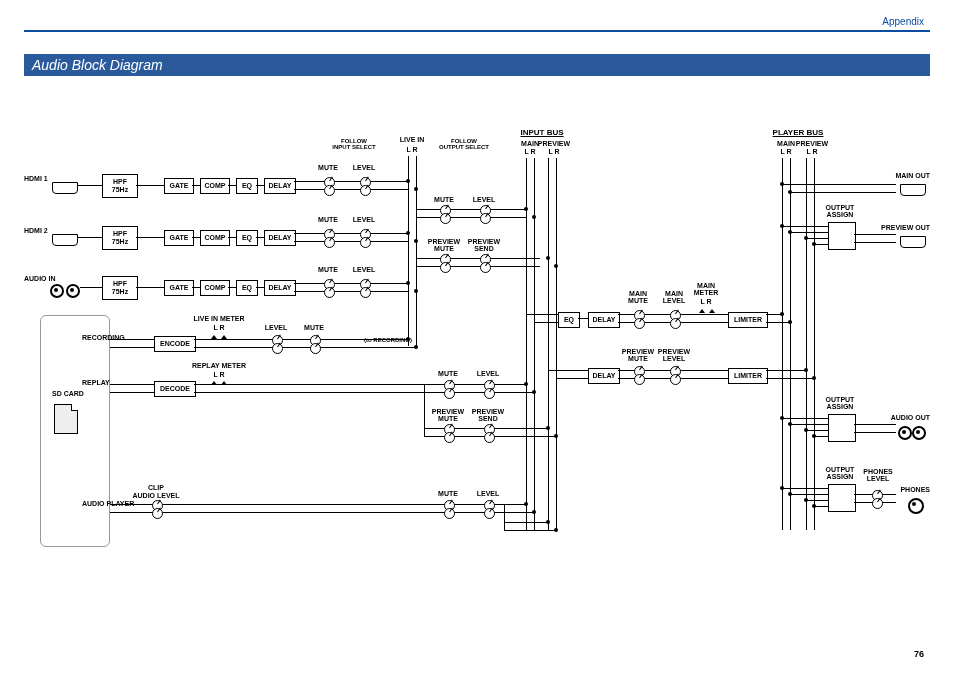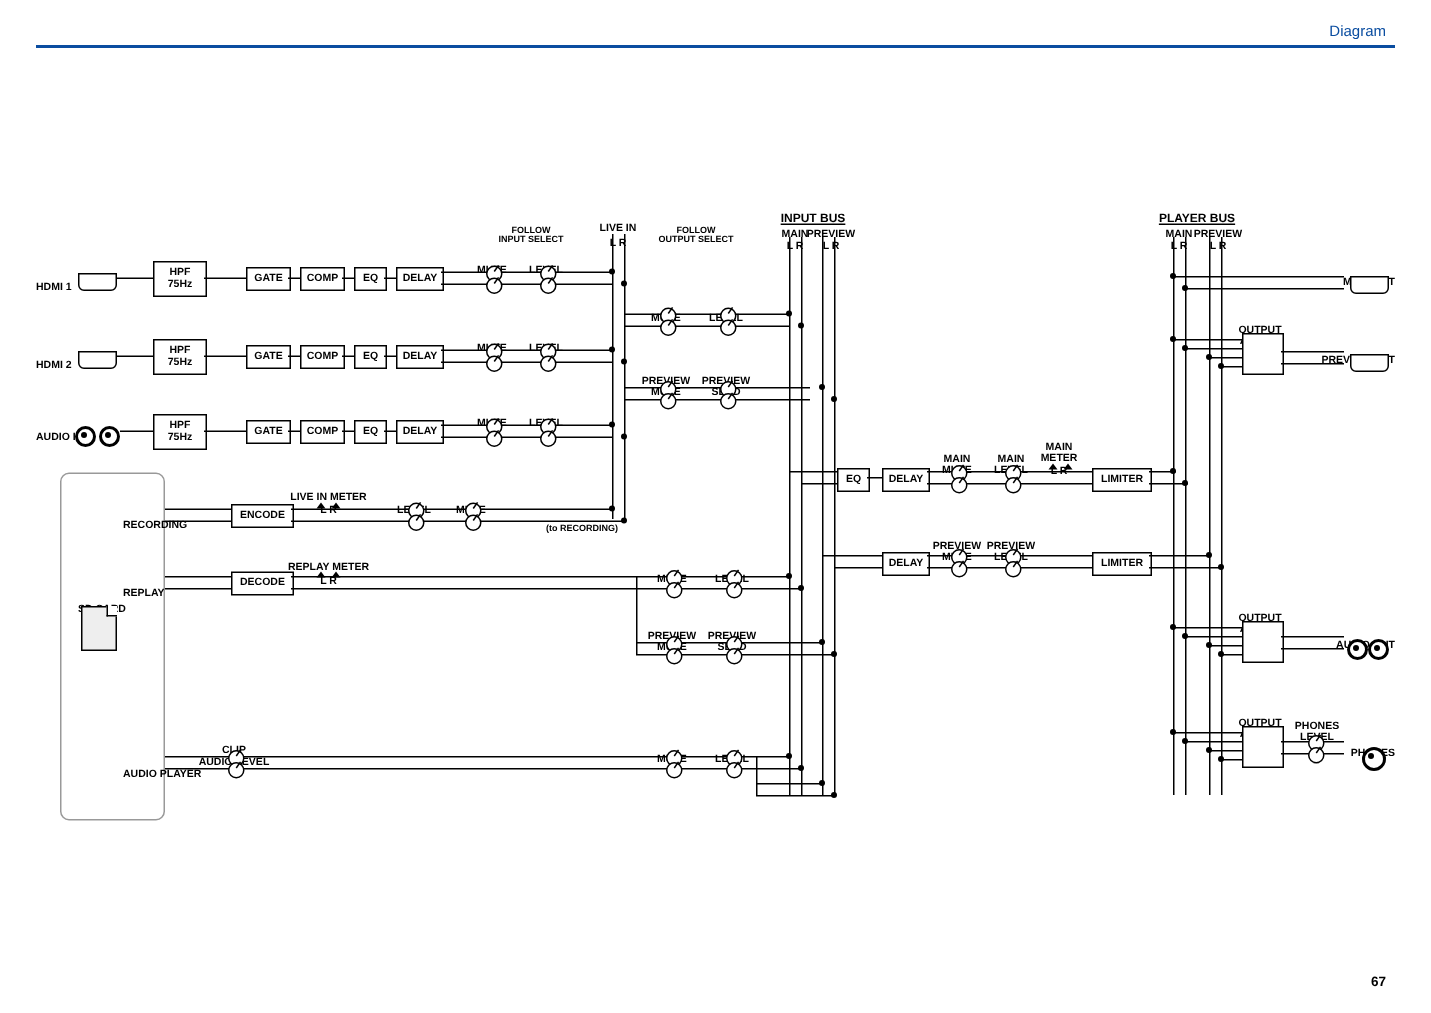--- a/index.html
+++ b/index.html
@@ -2,21 +2,21 @@
 <html><head>
 <meta charset="utf-8">
 <style>
   body { margin:0; padding:0; background:#fff; font-family:Arial,Helvetica,sans-serif; width:954px; height:675px; position:relative; overflow:hidden; }
   .page { position:relative; width:954px; height:675px; }
   .appendix { position:absolute; right:30px; top:16px; color:#0a4da0; font-size:10px; }
   .hr-top { position:absolute; left:24px; right:24px; top:30px; height:2px; background:#0a4da0; }
   .title-bar { position:absolute; left:24px; right:24px; top:54px; height:22px; background:#2a5a9c; color:#fff; font-family:Arial,Helvetica,sans-serif; font-size:14px; font-style:italic; font-weight:400; line-height:22px; padding-left:8px; }
   .page-num { position:absolute; right:30px; bottom:16px; font-size:9px; font-weight:bold; }
   .canvas { position:absolute; left:24px; right:24px; top:90px; bottom:36px; }
-  .label { position:absolute; font-size:7px; font-weight:bold; color:#000; white-space:nowrap;margin-top:13px; }
+  .label { position:absolute; font-size:7px; font-weight:bold; color:#000; white-space:nowrap; }
   .label.c { text-align:center; transform:translateX(-50%); }
   .box { position:absolute; border:1px solid #000; background:#fff; font-size:7px; font-weight:bold; text-align:center; display:flex; align-items:center; justify-content:center; line-height:1.1; }
   .hline { position:absolute; height:1px; background:#000; }
   .vline { position:absolute; width:1px; background:#000; }
   .hdmi { position:absolute; width:24px; height:10px; border:1px solid #000; border-radius:0 0 4px 4px; background:#fff; }
   .jack { position:absolute; width:10px; height:10px; border:2px solid #000; border-radius:50%; background:#fff; }
   .jack::after { content:""; position:absolute; left:2px; top:2px; width:4px; height:4px; background:#000; border-radius:50%; }
   .sd-frame { position:absolute; border:1px solid #999; border-radius:6px; }
   .sd-card { position:absolute; width:22px; height:28px; border:1px solid #000; background:#eee; }
   .sd-card::before { content:""; position:absolute; right:-1px; top:-1px; width:6px; height:6px; background:#fff; border-left:1px solid #000; border-bottom:1px solid #000; }
@@ -24,23 +24,24 @@
   .knob::after { content:""; position:absolute; left:4px; top:-2px; width:1px; height:5px; background:#000; transform-origin:bottom; transform:rotate(35deg); }
   .dot { position:absolute; width:4px; height:4px; background:#000; border-radius:50%; transform:translate(-50%,-50%); }
   .arrow-r { position:absolute; width:0; height:0; border-left:4px solid #000; border-top:3px solid transparent; border-bottom:3px solid transparent; transform:translateY(-50%); }
   .route { position:absolute; border:1px solid #000; background:#fff; }
   .underline { text-decoration:underline; }
 </style>
 </head>
 <body>
 
 <div class="page">
-  <div class="appendix">Diagram</div>
+  <div class="appendix">Appendix</div>
   <div class="hr-top"></div>
-  <div class="page-num">67</div>
+  <div class="title-bar">Audio Block Diagram</div>
+  <div class="page-num">76</div>
 
   <div class="canvas">
 
     <div class="label" style="left:0; top:85px;">HDMI 1</div>
     <div class="hdmi" style="left:28px; top:92px;"></div>
 
     <div class="label" style="left:0; top:137px;">HDMI 2</div>
     <div class="hdmi" style="left:28px; top:144px;"></div>
 
     <div class="label" style="left:0; top:185px;">AUDIO IN</div>

